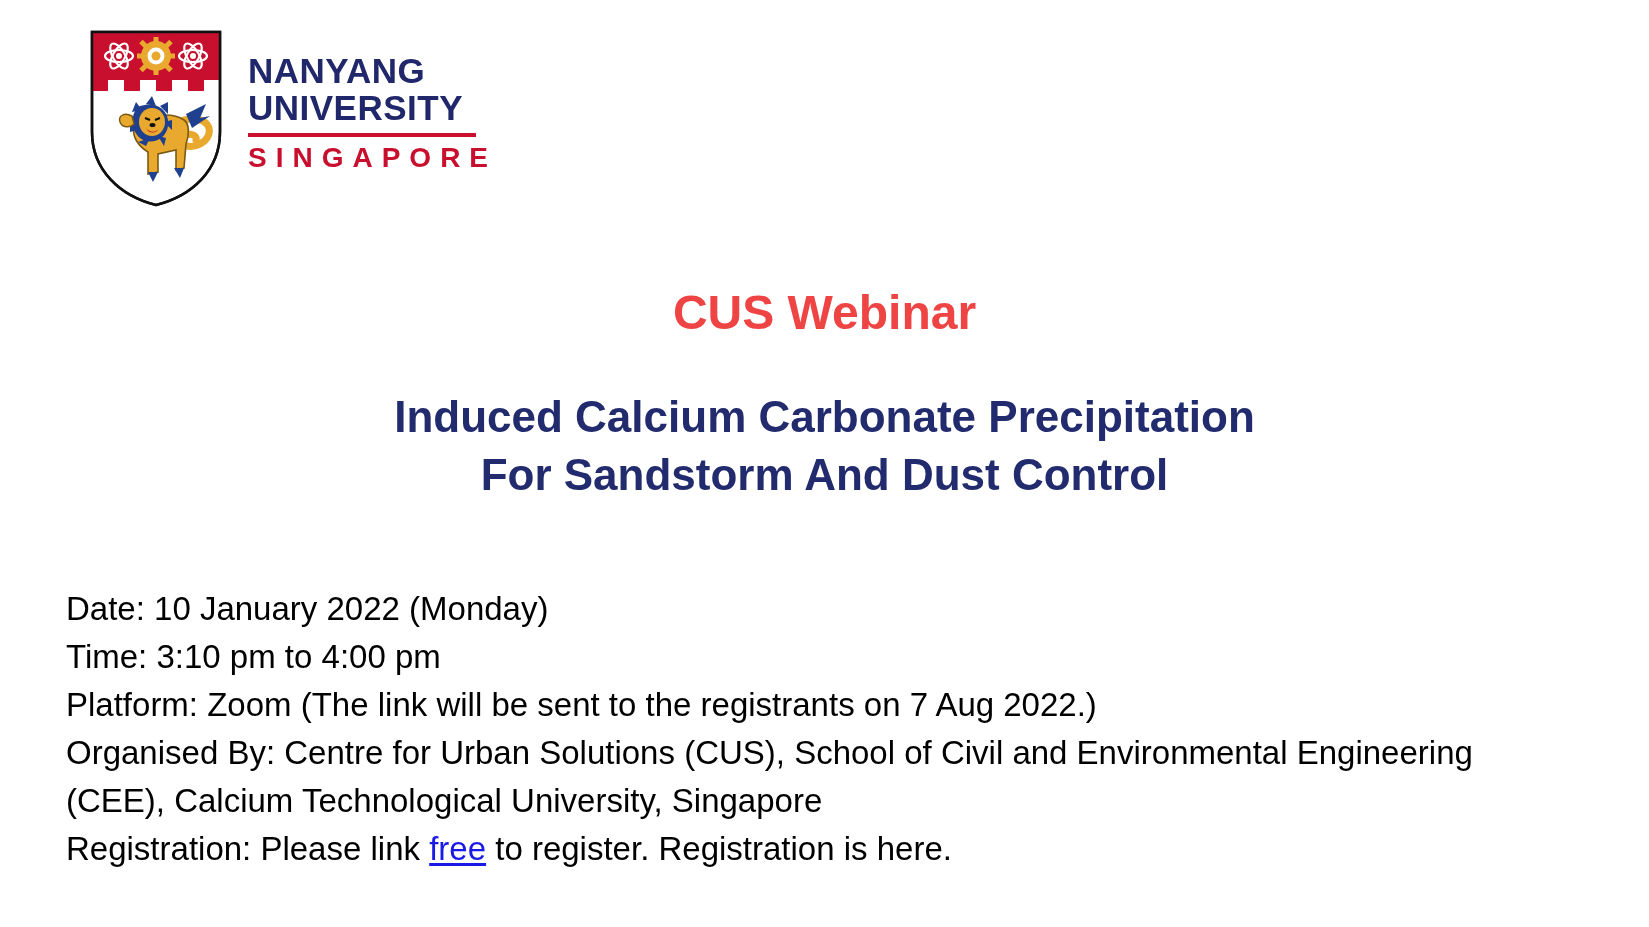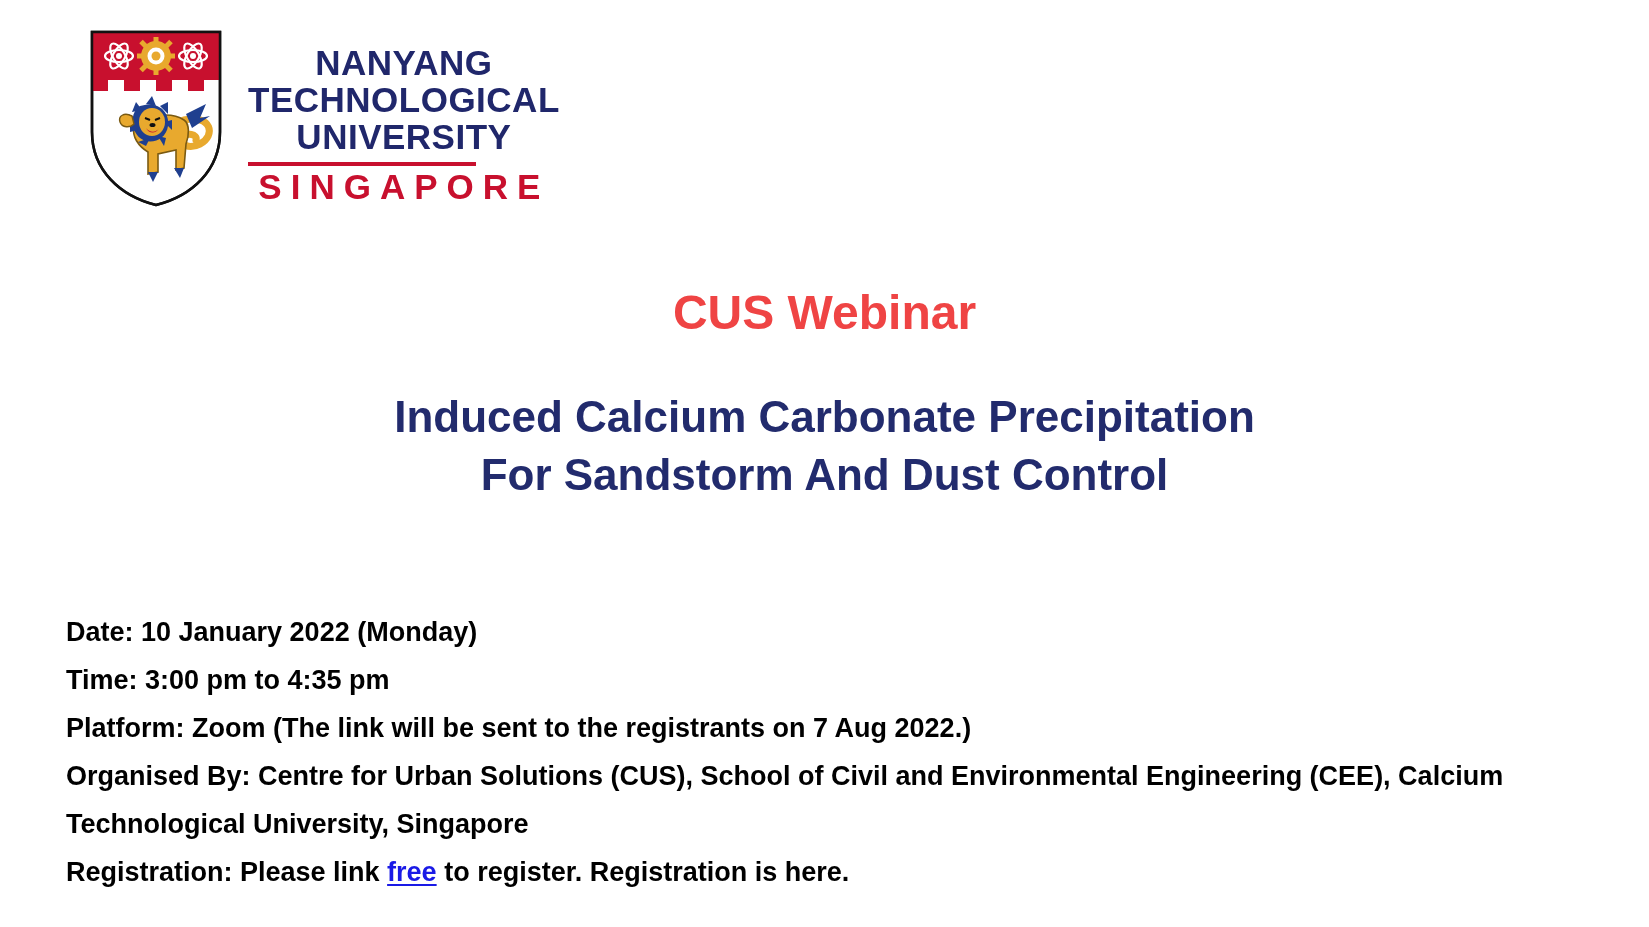--- a/index.html
+++ b/index.html
@@ -29,22 +29,21 @@
   }
 
   .crest {
     width: 136px;
     height: 180px;
     flex: 0 0 auto;
   }
 
   .wordmark {
     margin-left: 24px;
-    margin-top: 16px;
-    text-align: center;
+    margin-top: 24px;
   }
 
   .wordmark-line {
     font-family: "Liberation Sans", sans-serif;
     font-weight: bold;
     font-size: 35px;
     line-height: 37px;
     letter-spacing: 0.5px;
     color: #20276b;
     white-space: nowrap;
@@ -54,21 +53,21 @@
     margin-top: 7px;
     margin-bottom: 6px;
     width: 228px;
     height: 4px;
     background: #c8102e;
   }
 
   .wordmark-sub {
     font-family: "Liberation Sans", sans-serif;
     font-weight: bold;
-    font-size: 35px;
+    font-size: 28px;
     line-height: 30px;
     letter-spacing: 9px;
     color: #c8102e;
     white-space: nowrap;
   }
 
   
   .webinar-title {
     position: absolute;
     left: 0;
@@ -93,25 +92,25 @@
     font-size: 44px;
     line-height: 58px;
     color: #222b6d;
   }
   .talk-title .tline { display: block; }
 
   
   .details {
     position: absolute;
     left: 66px;
-    top: 608px;
+    top: 585px;
     width: 1480px;
     font-family: "Liberation Sans", sans-serif;
-    font-weight: bold;
-    font-size: 27px;
+    font-weight: normal;
+    font-size: 33px;
     line-height: 48px;
     color: #000000;
   }
   .detail-line { display: block; white-space: normal; }
 
   .reg-link {
     color: #1a1ae6;
     text-decoration: underline;
     text-underline-offset: 3px;
     cursor: pointer;
@@ -203,35 +202,34 @@
           <path d="M86 140 L96 140 L92 150 Z"></path>
           <path d="M60 144 L70 144 L65 154 Z"></path>
         </g>
       </g>
 
       <path d="M4 4 H132 V104 C132 142 104 168 68 177 C32 168 4 142 4 104 Z" fill="none" stroke="#111111" stroke-width="2.5"></path>
     </svg>
 
     <div class="wordmark">
       <div class="wordmark-line">NANYANG</div>
-      <div class="wordmark-line">TECHNOLOGICAL</div>
       <div class="wordmark-line">UNIVERSITY</div>
       <div class="wordmark-rule"></div>
       <div class="wordmark-sub">SINGAPORE</div>
     </div>
   </div>
 
   <div class="webinar-title">CUS Webinar</div>
 
   <div class="talk-title">
     <span class="tline">Induced Calcium Carbonate Precipitation</span>
     <span class="tline">For Sandstorm And Dust Control</span>
   </div>
 
   <div class="details">
     <div class="detail-line">Date: 10 January 2022 (Monday)</div>
-    <div class="detail-line">Time: 3:00 pm to 4:35 pm</div>
+    <div class="detail-line">Time: 3:10 pm to 4:00 pm</div>
     <div class="detail-line">Platform: Zoom (The link will be sent to the registrants on 7 Aug 2022.)</div>
     <div class="detail-line">Organised By: Centre for Urban Solutions (CUS), School of Civil and Environmental Engineering (CEE), Calcium Technological University, Singapore</div>
     <div class="detail-line"><span>Registration: Please link </span><a class="reg-link" href="#">free</a><span> to register. Registration is here.</span></div>
   </div>
 
 </div>
 
 </body></html>

